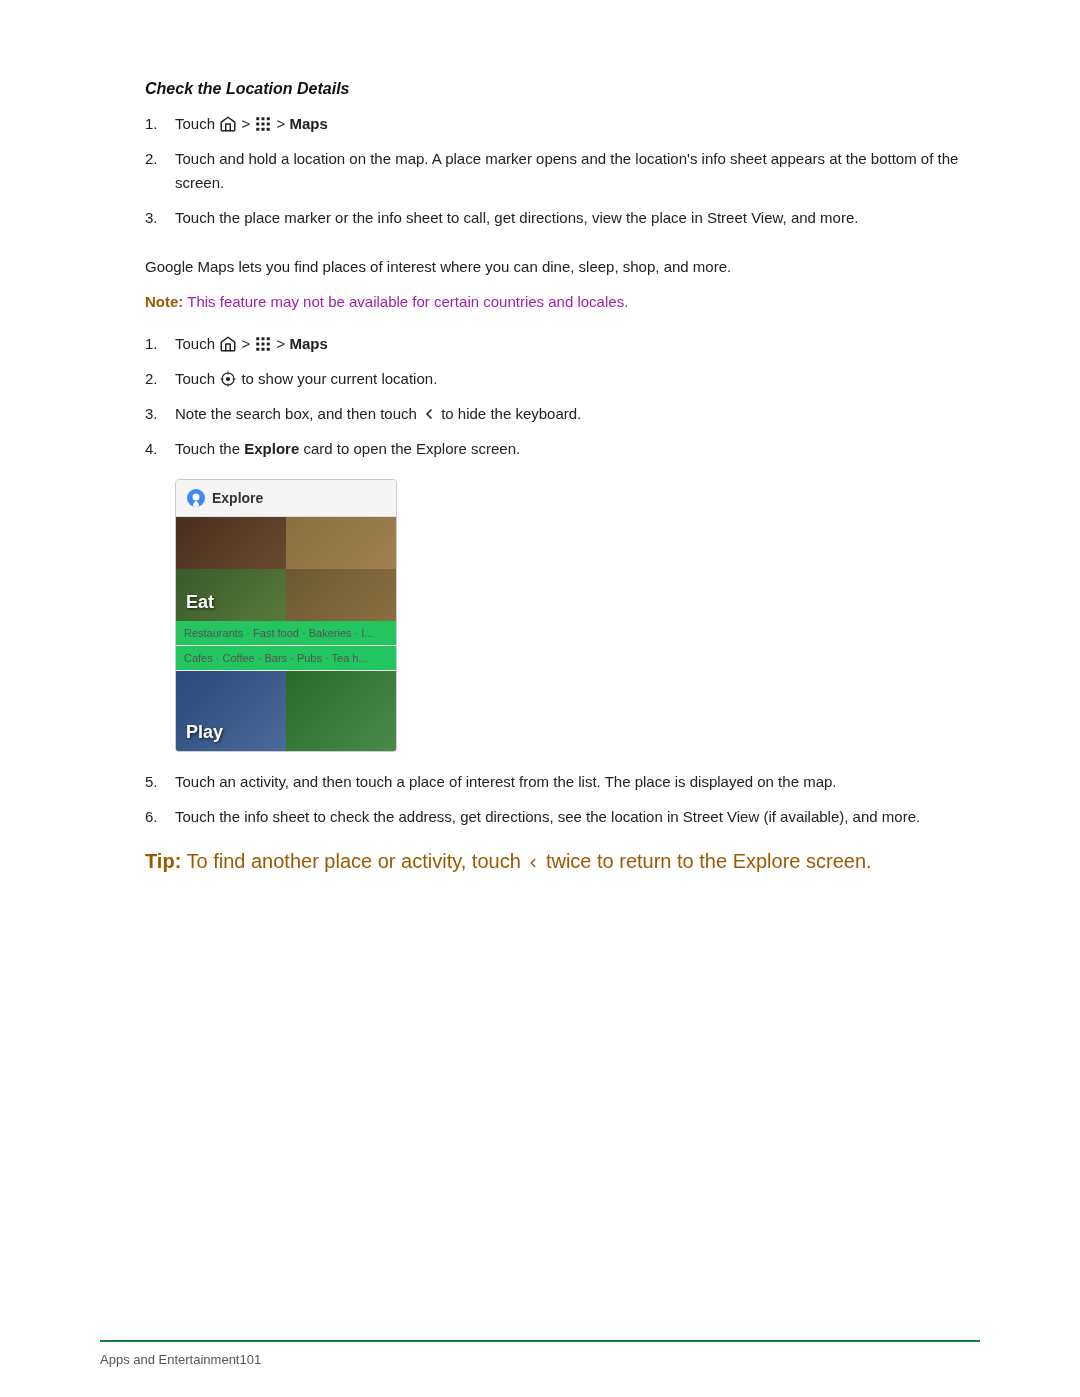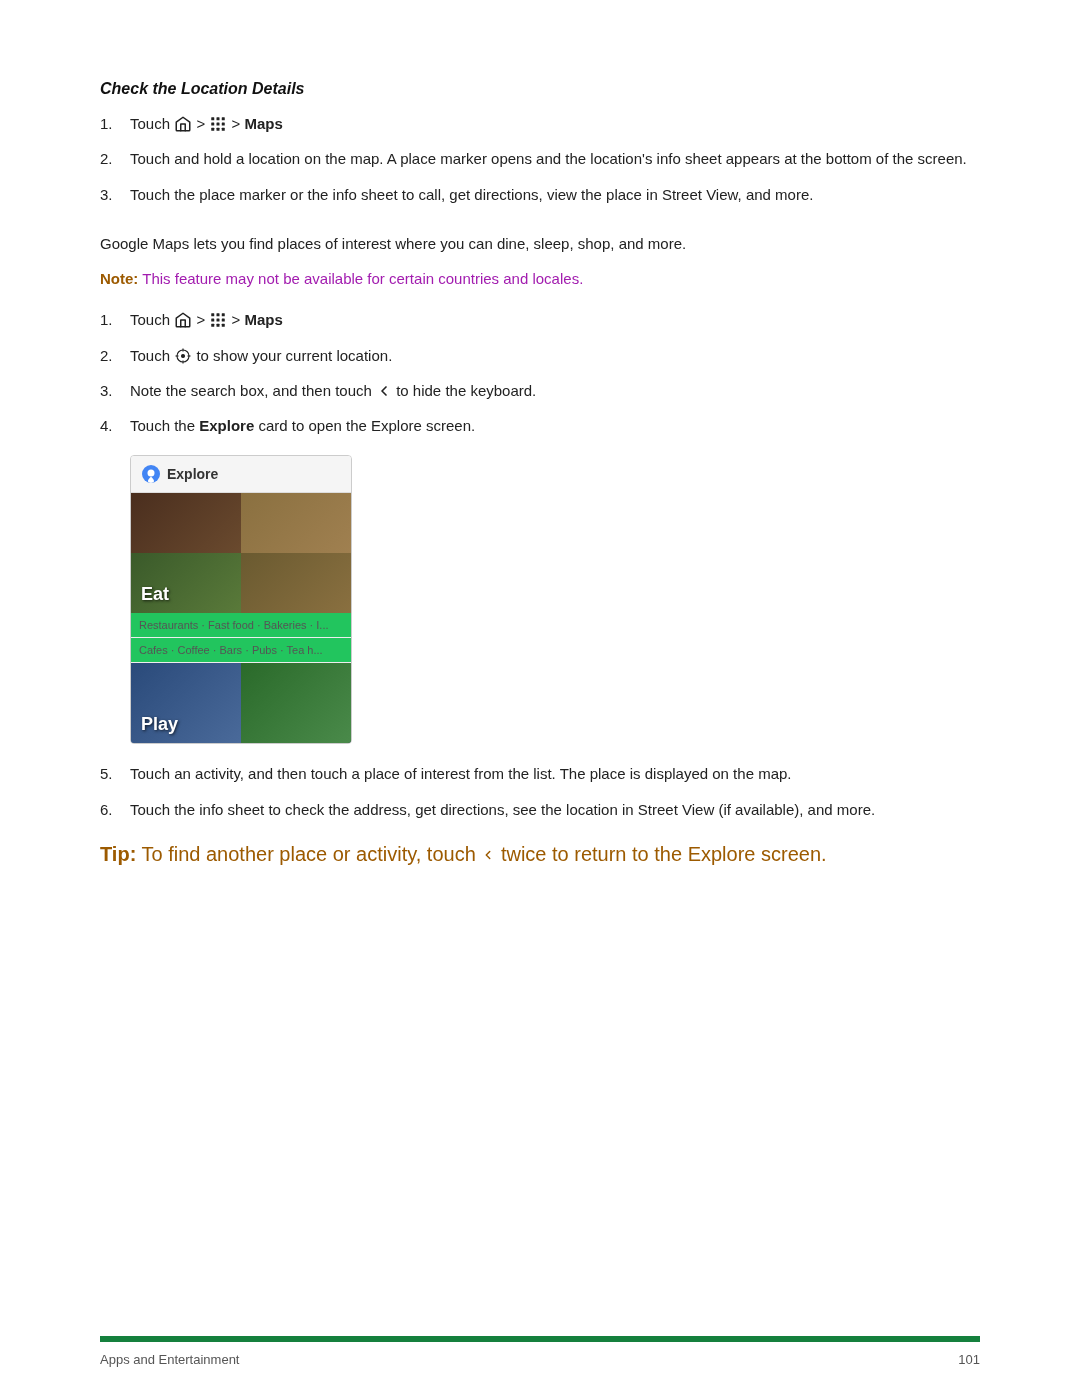--- a/index.html
+++ b/index.html
@@ -8,20 +8,21 @@
       font-size: 15px;
       color: #222;
       background: #fff;
       width: 1080px;
       min-height: 1397px;
       position: relative;
     }
     .page {
       padding: 80px 100px 60px 100px;
       max-width: 1080px;
+      margin-left: 45px;
     }
     h3.section-title {
       font-style: italic;
       font-weight: bold;
       font-size: 16px;
       margin-bottom: 14px;
       color: #111;
     }
     .step-list {
       list-style: none;
@@ -130,21 +131,21 @@
       color: #333;
     }
     .phone-header-icon {
       margin-right: 6px;
       width: 20px;
       height: 20px;
     }
     .explore-card {
       position: relative;
       width: 100%;
-      height: 120px;
+      height: 104px;
       overflow: hidden;
       background: #555;
       display: flex;
       align-items: flex-end;
     }
     .explore-card-label {
       position: absolute;
       bottom: 8px;
       left: 10px;
       color: #fff;
@@ -199,24 +200,23 @@
       grid-template-rows: 1fr 1fr;
       width: 100%;
       height: 100%;
     }
     .footer {
       position: absolute;
       bottom: 30px;
       left: 100px;
       right: 100px;
       display: flex;
-      justify-content: space-between;
       font-size: 13px;
       color: #555;
-      border-top: 6px solid #15803d;
+      border-top: 2px solid #15803d;
       padding-top: 10px;
     }
   </style>
 </head>
 <body>
 
 <div class="page">
 
   <div class="section-gap">
     <h3 class="section-title">Check the Location Details</h3>

